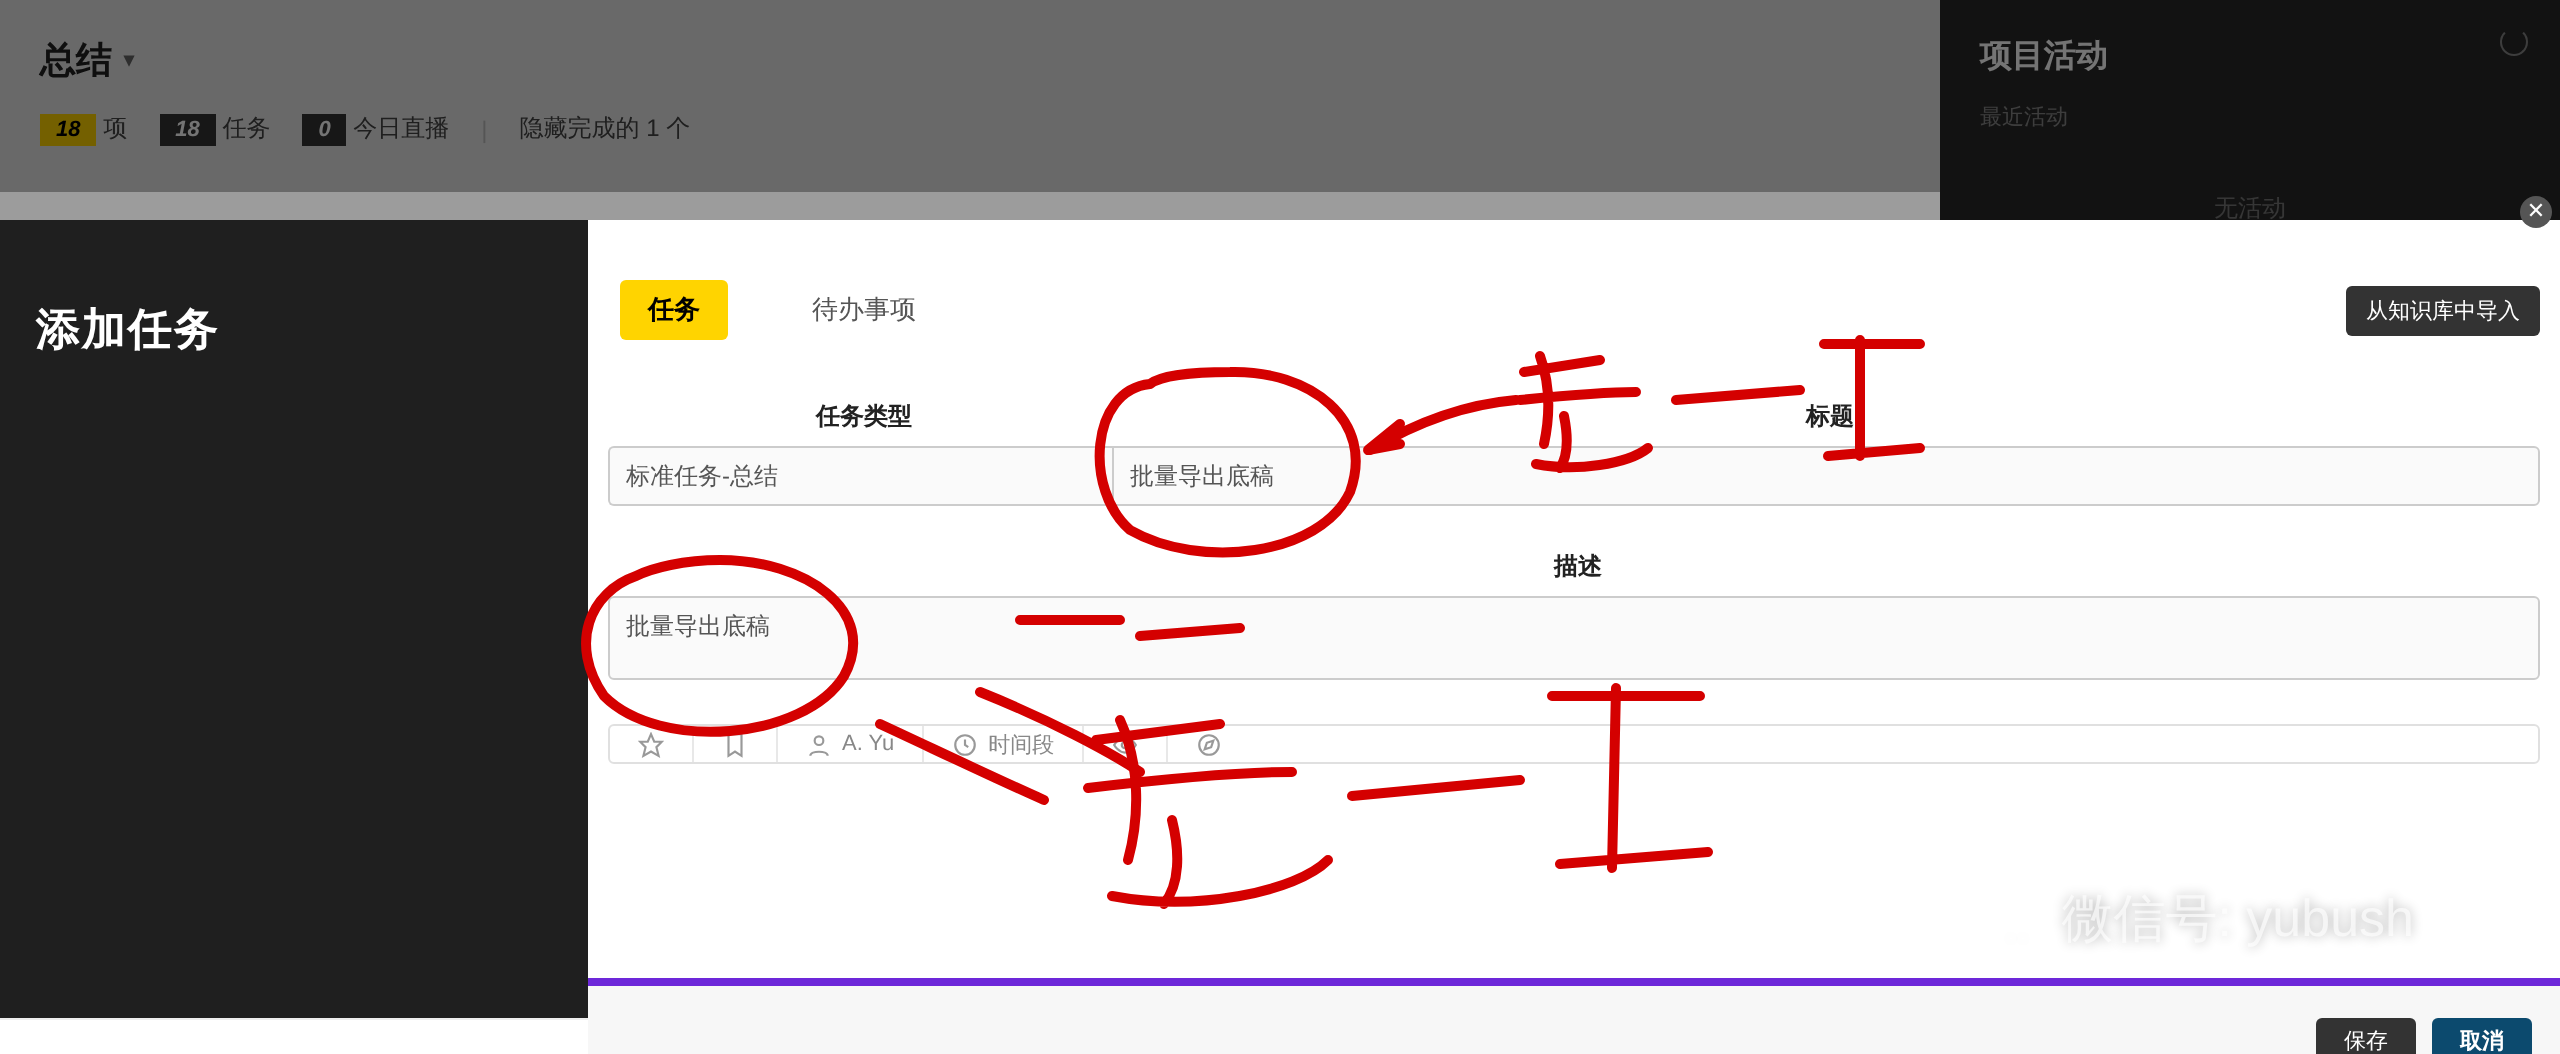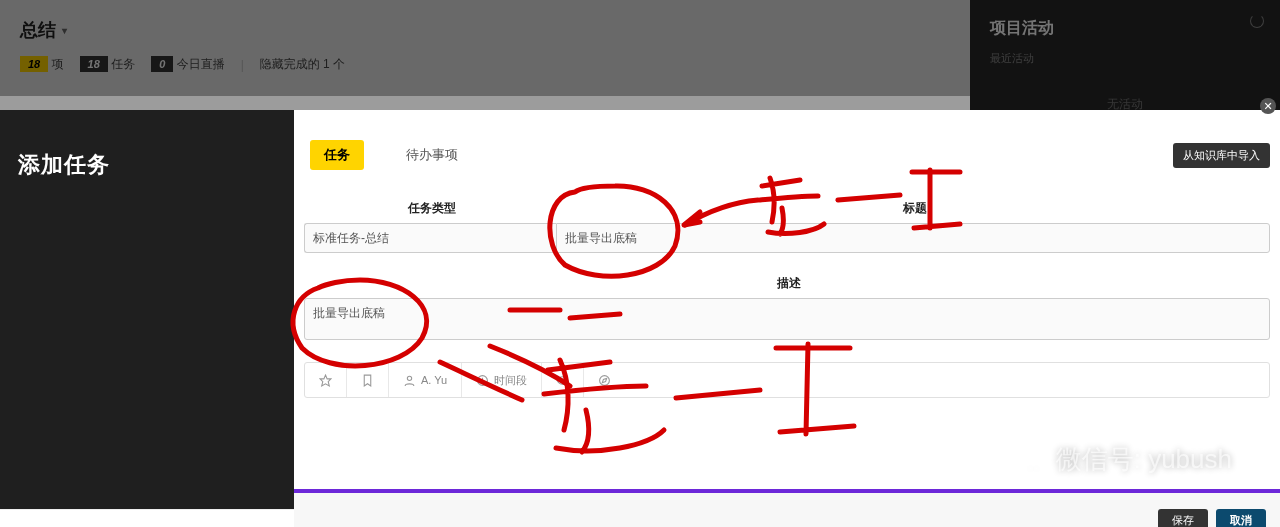--- a/index.html
+++ b/index.html
@@ -61,40 +61,40 @@
       font-size: 12px; color: #555; background: #fafafa;
     }
     .input.left { border-right: none; border-radius: 3px 0 0 3px; }
     .input.right { border-radius: 0 3px 3px 0; }
     
     .desc-box {
       width: 100%; height: 42px; border: 1px solid #ccc; border-radius: 3px;
       padding: 6px 8px; font-size: 12px; color: #555; background: #fafafa; resize: none;
     }
     
-    .meta-bar { display: flex; align-items: center; gap: 0; border: 1px solid #e0e0e0; border-radius: 3px; height: 36px; }
+    .meta-bar { display: flex; align-items: center; gap: 0; border: 1px solid #e0e0e0; border-radius: 3px; height: 20px; }
     .meta-item { padding: 0 14px; height: 100%; display: flex; align-items: center; gap: 5px; border-right: 1px solid #e8e8e8; font-size: 11px; color: #888; cursor: pointer; }
     .meta-item:last-child { border-right: none; }
     .meta-item svg, .meta-item .ico { width: 13px; height: 13px; }
     
     
     .bottom-bar {
       position: absolute; bottom: 0; left: 294px; right: 0; height: 38px;
       background: #f7f7f7; border-top: 4px solid #6d28d9;
       display: flex; align-items: flex-start; justify-content: flex-end; gap: 8px; padding: 16px 14px;
       z-index: 15;
     }
     .btn-save { background: #333; color: #fff; padding: 4px 14px; font-size: 11px; border-radius: 3px; cursor: pointer; }
     .btn-cancel { background: #0c4a6e; color: #fff; padding: 4px 14px; font-size: 11px; border-radius: 3px; cursor: pointer; font-weight: bold; }
     
     
     .annot { position: absolute; inset: 0; pointer-events: none; z-index: 30; }
     
     
-    .watermark { position: absolute; right: 48px; bottom: 50px; font-size: 26px; color: rgba(255,255,255,0.65); font-weight: 300; text-shadow: 0 0 6px rgba(0,0,0,0.3); z-index: 25; display:flex; align-items:center; gap:6px;}
+    .watermark { position: absolute; right: 73px; bottom: 50px; font-size: 26px; color: rgba(255,255,255,0.65); font-weight: 300; text-shadow: 0 0 6px rgba(0,0,0,0.3); z-index: 25; display:flex; align-items:center; gap:6px;}
     .wm-bubble { width: 28px; height: 24px; border: 2px solid rgba(255,255,255,0.65); border-radius: 50% 50% 50% 4px; display:inline-block;}
     .wm-bubble::after{content:"· ·"; color:rgba(255,255,255,0.65); font-size:10px; position:relative; top:-2px; left:5px;}
     
     
     .statusline { position:absolute; bottom:0; left:0; right:0; height:18px; background:#fff; border-top:1px solid #eee; font-size:10px; color:#888; display:flex; align-items:center; justify-content:flex-end; gap:18px; padding:0 20px; z-index:5;}
     .statusline span.green{color:#3a3;}
     .statusline span.red{color:#d44;}
   </style>
 </head>
 <body>

